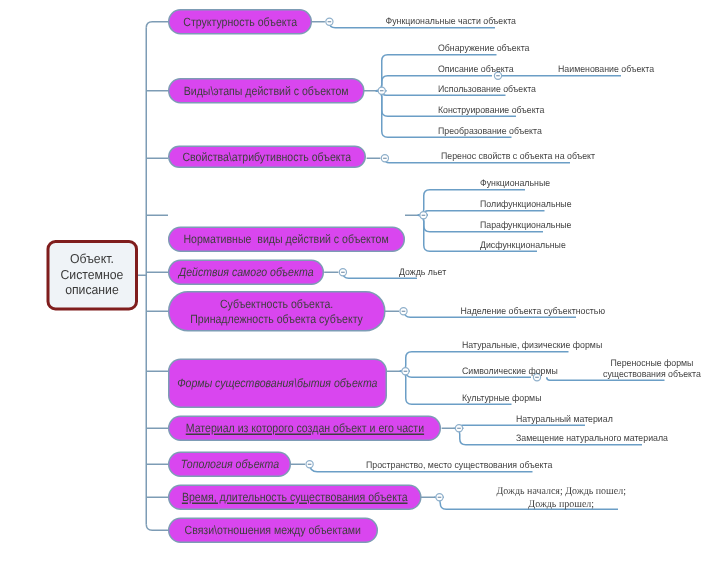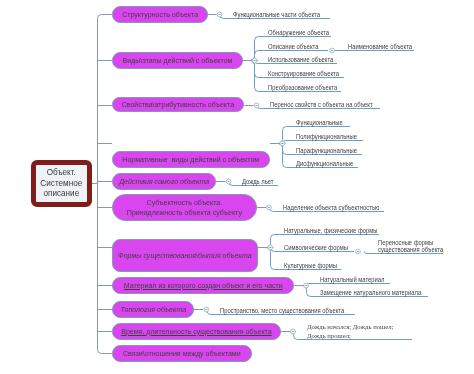--- a/index.html
+++ b/index.html
@@ -8,25 +8,25 @@
        font-family:"Liberation Sans",sans-serif;}
   #canvas{position:relative;width:474px;height:374px;background:#ffffff;}
   svg#links{position:absolute;left:0;top:0;width:474px;height:374px;}
   .node{position:absolute;box-sizing:border-box;
         display:flex;align-items:center;justify-content:center;
         border:1px solid #7d9cb5;background:#d946ef;color:#3f3f3f;
         font-size:8px;line-height:9.6px;text-align:center;white-space:pre;}
   .node>span{display:inline-block;transform:scaleX(0.88);}
   .root{position:absolute;box-sizing:border-box;
         display:flex;align-items:center;justify-content:center;
-        border:5px solid #7f1d1d;background:#eff3f7;color:#3a3a3a;
+        border:2px solid #7f1d1d;background:#eff3f7;color:#3a3a3a;
         border-radius:6px;font-size:8.7px;line-height:10.6px;text-align:center;white-space:pre;}
   .root>span{display:inline-block;transform:scaleX(0.94);}
   .leaf{position:absolute;color:#3f3f3f;font-size:6.3px;line-height:7.8px;
-        white-space:pre;text-align:left;}
+        white-space:pre;text-align:center;margin-left:24px;}
   .leaf>span{display:inline-block;transform:scaleX(0.93);transform-origin:left top;}
   .leaf.serif{font-family:"Liberation Serif",serif;font-size:7px;line-height:8.4px;}
   .leaf.serif>span{transform:scaleX(0.95);}
 </style>
 </head>
 <body>
 
 <div id="canvas">
   <svg id="links" viewBox="0 0 474 374">
       <path d="M92,183.5H97.5" fill="none" stroke="#7d9cb5" stroke-width="1" stroke-linecap="butt"></path>

